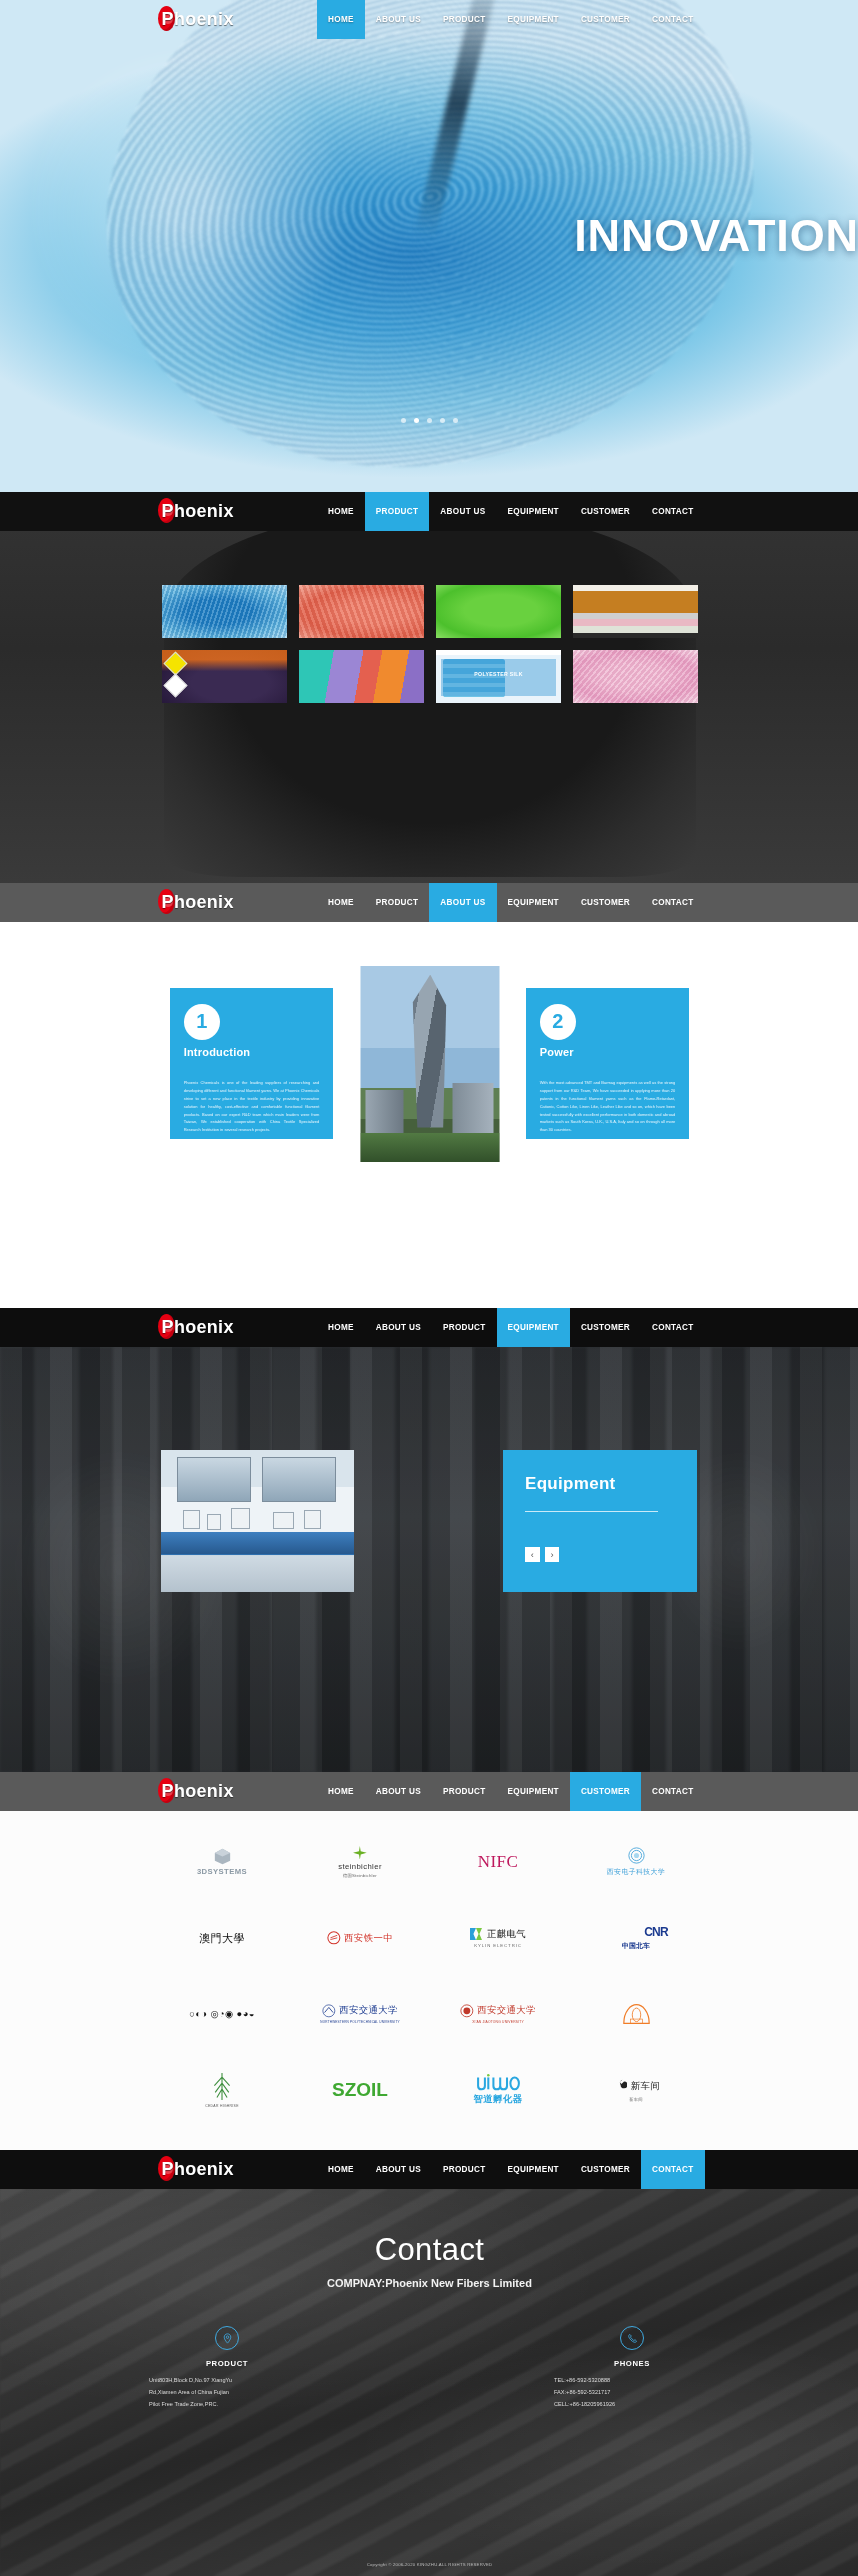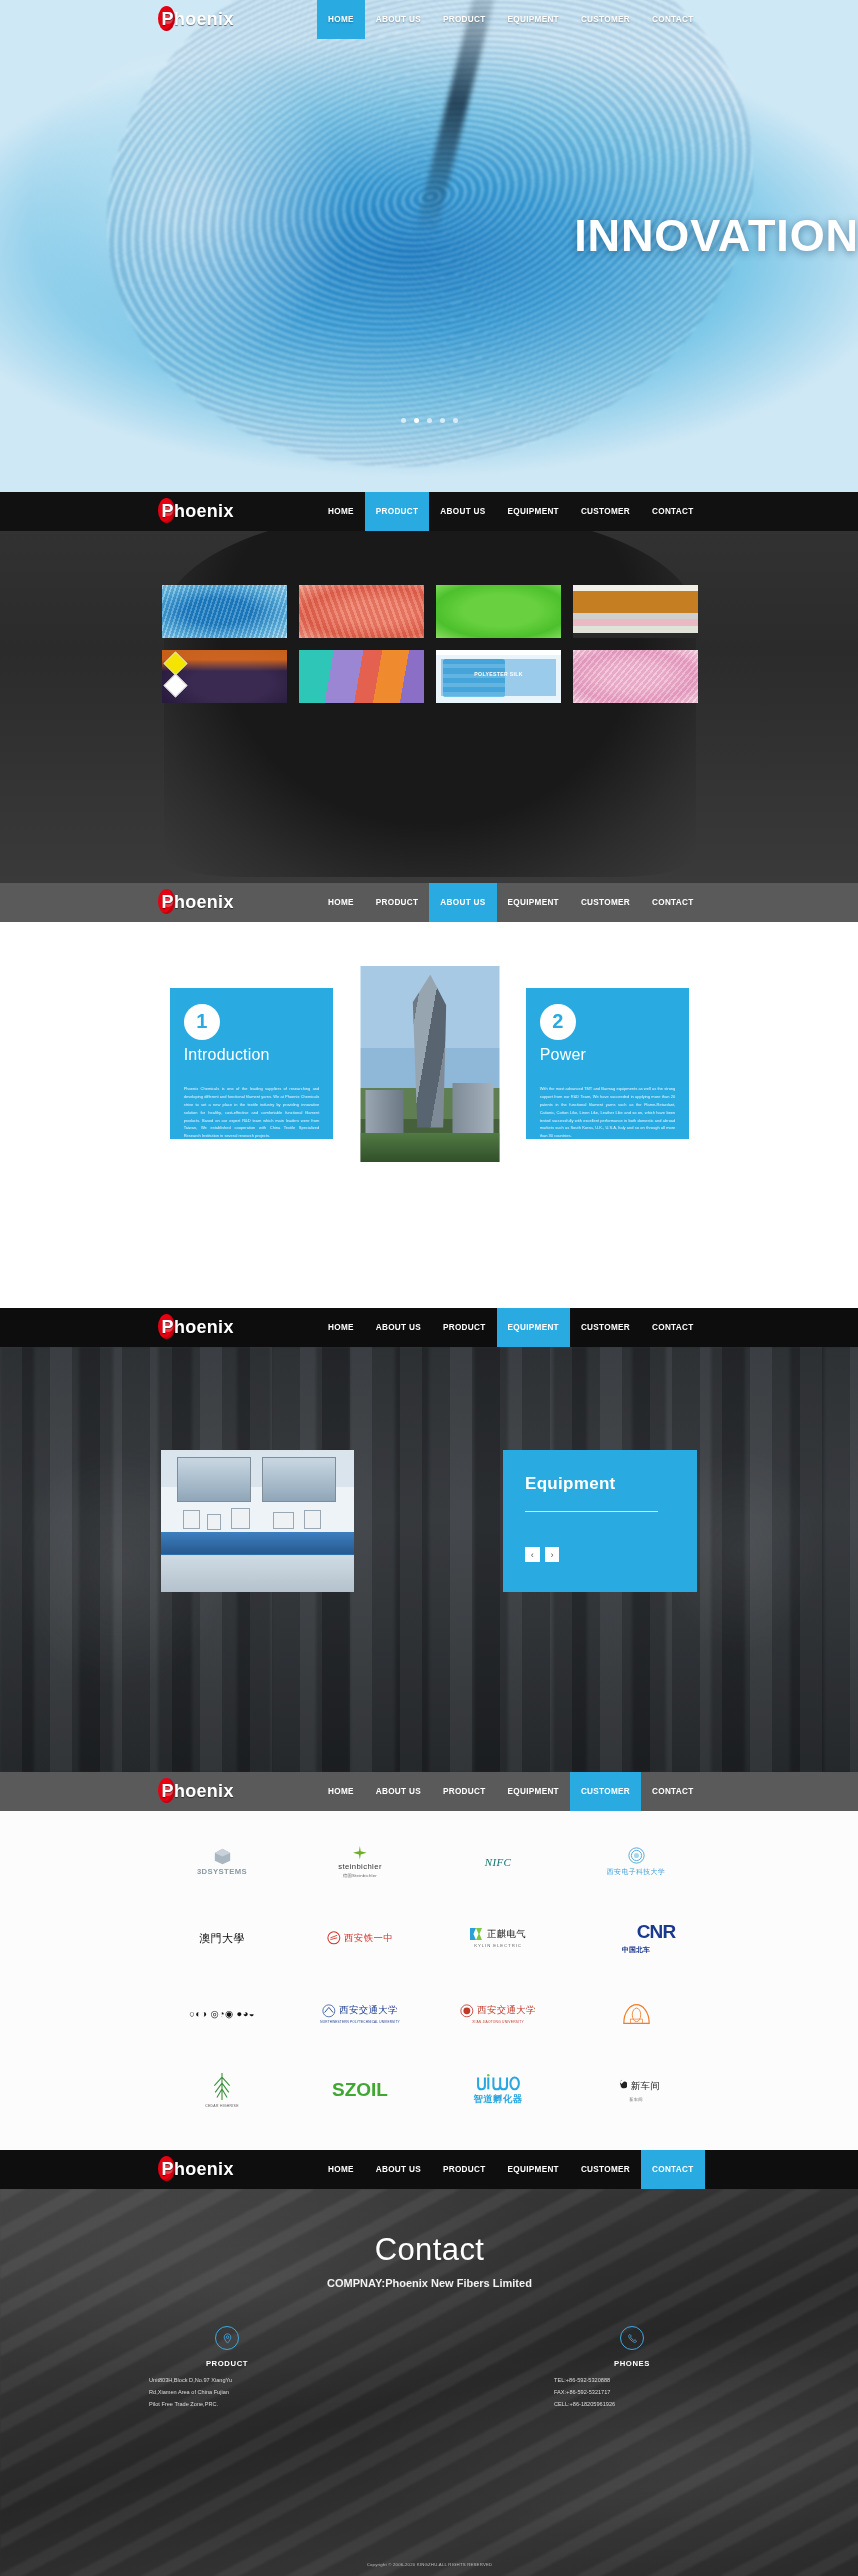--- a/index.html
+++ b/index.html
@@ -230,22 +230,22 @@
     background: #ffffff;
     color: #29abe2;
     display: flex;
     align-items: center;
     justify-content: center;
     font-size: 20px;
     font-weight: bold;
     margin-bottom: 6.9px;
   }
   .about-h {
-    font-size: 16px;
-    font-weight: normal;
+    font-size: 11px;
+    font-weight: bold;
     margin-bottom: 21px;
     letter-spacing: 0.2px;
   }
   .about-p {
     font-size: 4px;
     line-height: 1.95;
     color: #eaf7fe;
     text-align: justify;
   }
   .about-photo {
@@ -658,21 +658,21 @@
       <span class="lmark">
         <svg width="13.7" height="13.7" viewBox="0 0 16 16">
             <path d="M8 0 L9 6 L16 8 L9 10 L8 16 L7 10 L0 8 L7 6 Z" fill="#6ab023"></path>
           </svg>
       </span>
       <span class="ltext" style="color:#333333;">steinbichler</span>
       <span class="lsub">德国Steinbichler</span>
     </div>
 
     <div class="logo-cell">
-      <span class="ltext" style="color:#0f766e;font-size:11px;font-family:'Liberation Serif',serif;font-style:italic;">NIFC</span>
+      <span class="ltext" style="color:#be185d;font-size:17px;font-family:'Liberation Serif',serif;">NIFC</span>
     </div>
 
     <div class="logo-cell">
       <span class="lmark">
         <svg width="17" height="17" viewBox="0 0 20 20">
             <circle cx="10" cy="10" r="9" fill="none" stroke="#3fa0d8" stroke-width="1"></circle>
             <circle cx="10" cy="10" r="6" fill="none" stroke="#3fa0d8" stroke-width="1"></circle>
             <circle cx="10" cy="10" r="3" fill="#a8d8f0"></circle>
           </svg>
       </span>
@@ -698,21 +698,21 @@
         <svg width="13.7" height="12" viewBox="0 0 16 14">
             <path d="M0 0 L7 0 L4 7 L7 14 L0 14 Z" fill="#2a9fd8"></path>
             <path d="M7 0 L14 0 L11 7 L14 14 L7 14 L10 7 Z" fill="#7ac943"></path>
           </svg>
         <span class="ltext" style="color:#111111;font-size:9.4px;">正麒电气</span>
       </span>
       <span class="lsub" style="letter-spacing:0.9px;">KYLIN ELECTRIC</span>
     </div>
 
     <div class="logo-cell">
-      <span class="ltext" style="color:#1b3a8f;font-size:19px;font-weight:bold;letter-spacing:-0.9px;margin-left:40px;">CNR</span>
+      <span class="ltext" style="color:#1b3a8f;font-size:12px;font-weight:bold;letter-spacing:-0.9px;margin-left:40px;">CNR</span>
       <span class="lsub" style="color:#1b3a8f;font-size:6.9px;font-weight:bold;">中国北车</span>
     </div>
 
     <div class="logo-cell">
       <span class="ltext" style="color:#111111;font-size:9.4px;line-height:1.1;">○◐◑ ◎◔◉ ●◕◒</span>
     </div>
 
     <div class="logo-cell">
       <span class="lmark">
         <svg width="13.7" height="13.7" viewBox="0 0 16 16">

